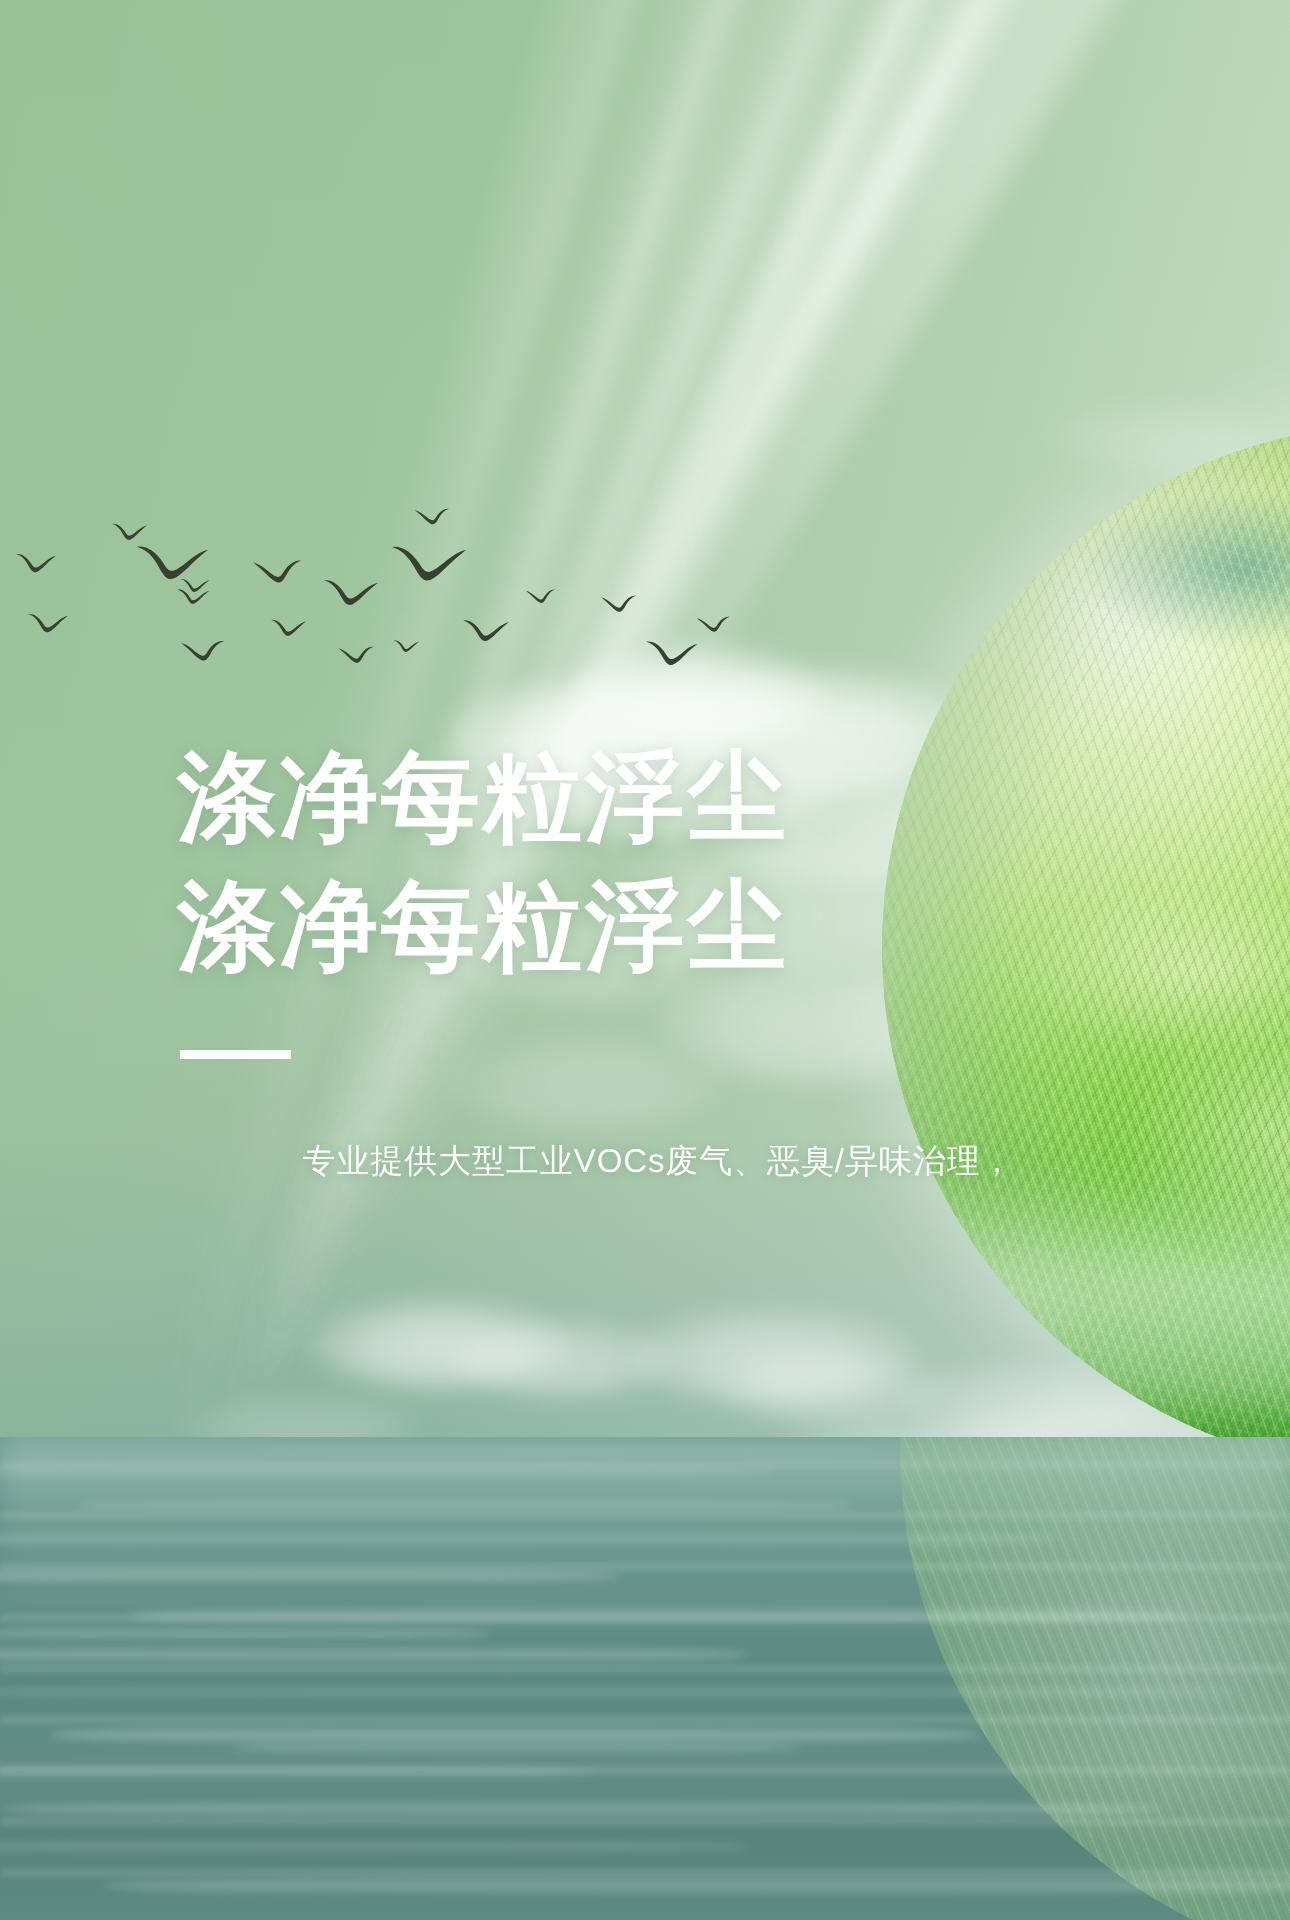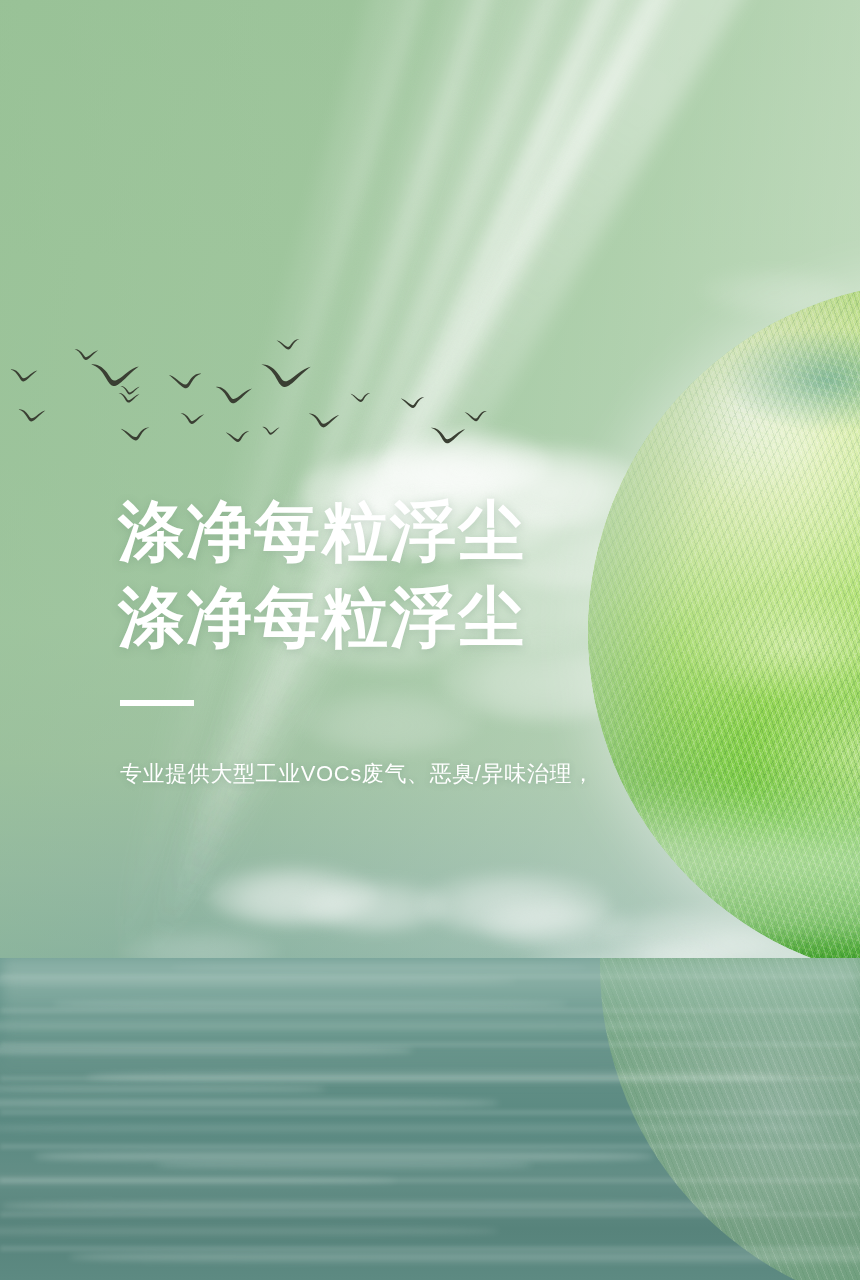--- a/index.html
+++ b/index.html
@@ -248,20 +248,21 @@
     text-shadow: 0 2px 10px rgba(90,130,100,0.28);
   }
   .rule {
     margin: 40px 2px 0 2px;
     width: 74px;
     height: 6px;
     background: #ffffff;
   }
   .subcopy {
     margin: 48px 0 0 2px;
+    text-align: center;
   }
   .subline {
     margin: 0;
     color: #ffffff;
     font-size: 22px;
     font-weight: 400;
     line-height: 40px;
     letter-spacing: 0.6px;
     white-space: nowrap;
     text-shadow: 0 1px 6px rgba(80,120,95,0.30);

